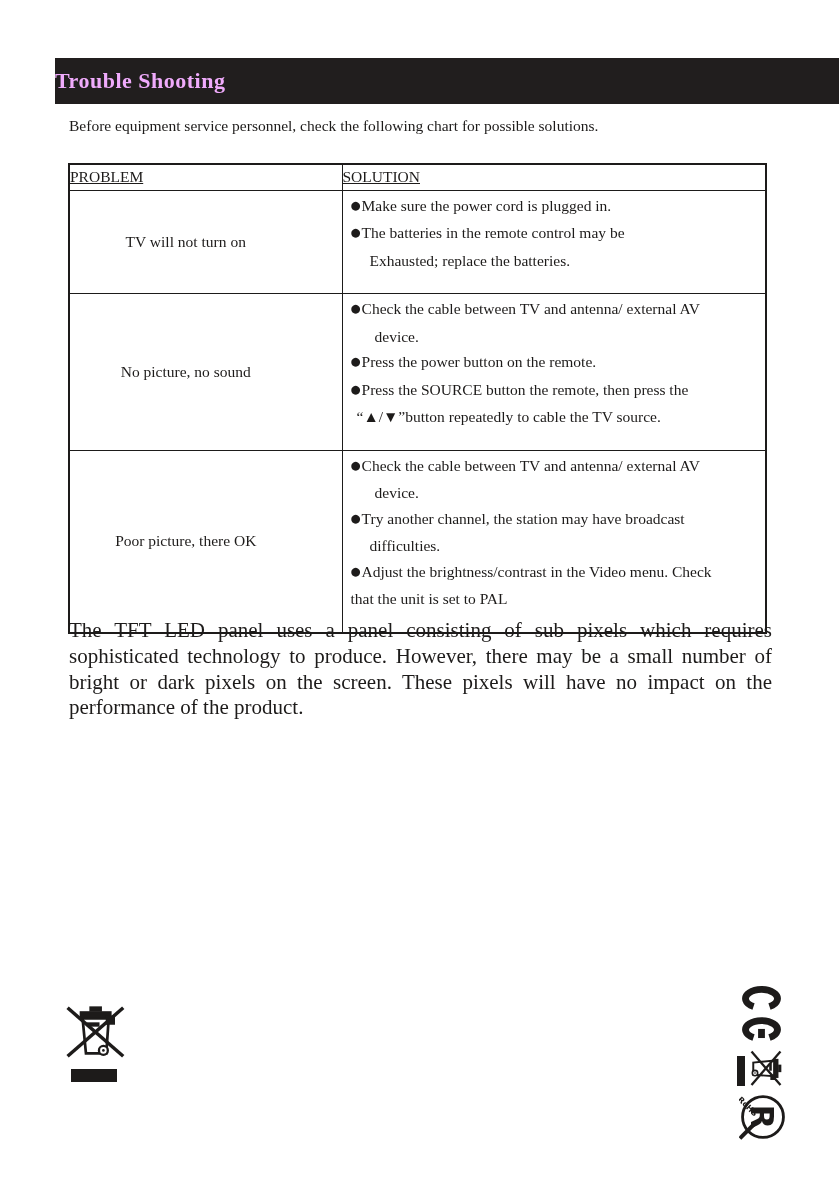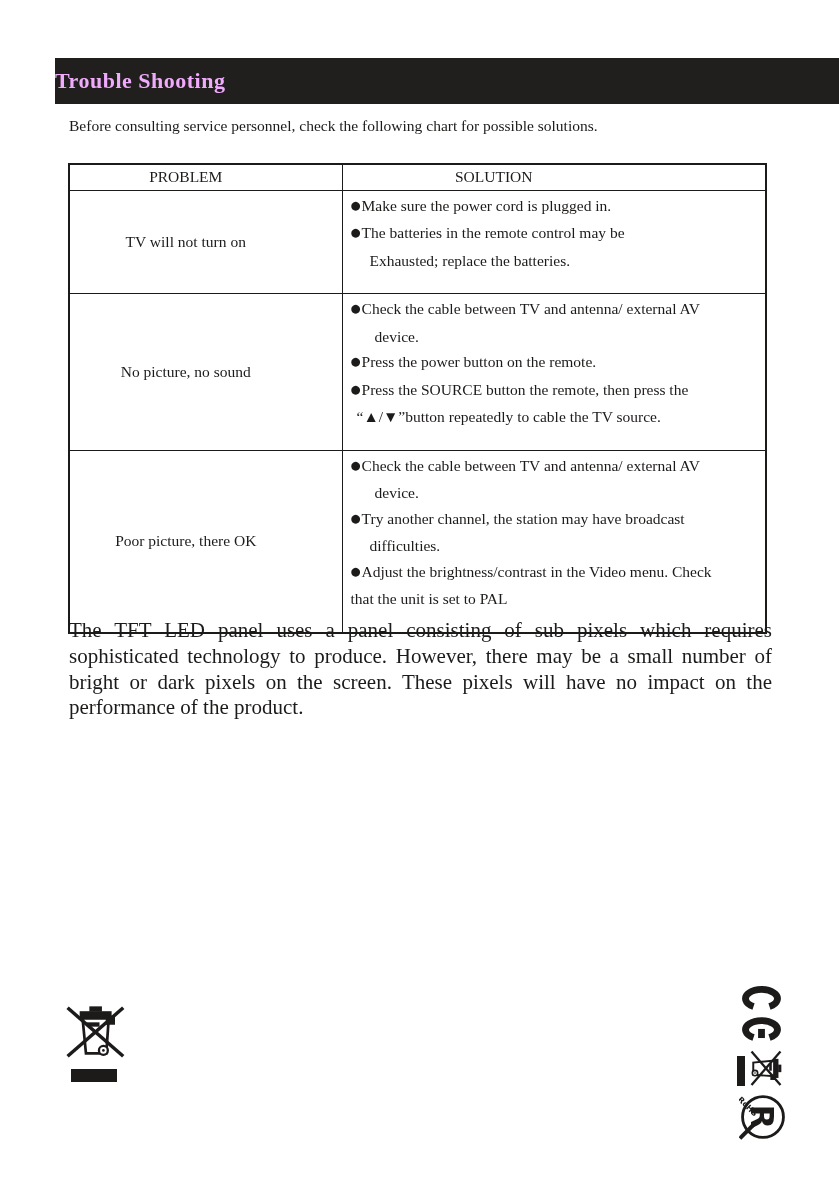--- a/index.html
+++ b/index.html
@@ -34,22 +34,23 @@
   .tablewrap{position:absolute;left:68px;top:163px;width:697px;}
   table.trouble{
     border-collapse:collapse;table-layout:fixed;width:697px;
     border:2px solid var(--ink);
     font-size:15.5px;
   }
   table.trouble th, table.trouble td{
     border:1.6px solid var(--ink);
   }
   th{
-    font-weight:normal;height:26px;text-align:center;
+    font-weight:normal;height:26px;text-align:left;
     font-size:15.5px;
+    text-decoration:underline;
   }
   th.th-problem{padding-right:40px;}
   th.th-solution{padding-right:120px;}
   td.cell-problem{
     text-align:center;vertical-align:middle;padding-right:40px;margin-left:16px;
   }
   td.cell-solution{
     vertical-align:middle;padding:2px 4px 20px 6px;
   }
   tbody tr:last-child td{height:34px;}
@@ -82,21 +83,21 @@
   }
   svg{display:block;}
 </style>
 </head>
 <body>
 
 <div class="page">
 
   <div class="titlebar">Trouble Shooting</div>
 
-  <div class="intro">Before consulting service personnel, check the following chart for possible solutions.</div>
+  <div class="intro">Before equipment service personnel, check the following chart for possible solutions.</div>
 
   <div class="tablewrap">
     <table class="trouble">
       <colgroup>
           <col style="width:273px">
           <col style="width:424px">
         </colgroup>
       <thead>
         <tr>
           <th class="th-problem">PROBLEM</th>

